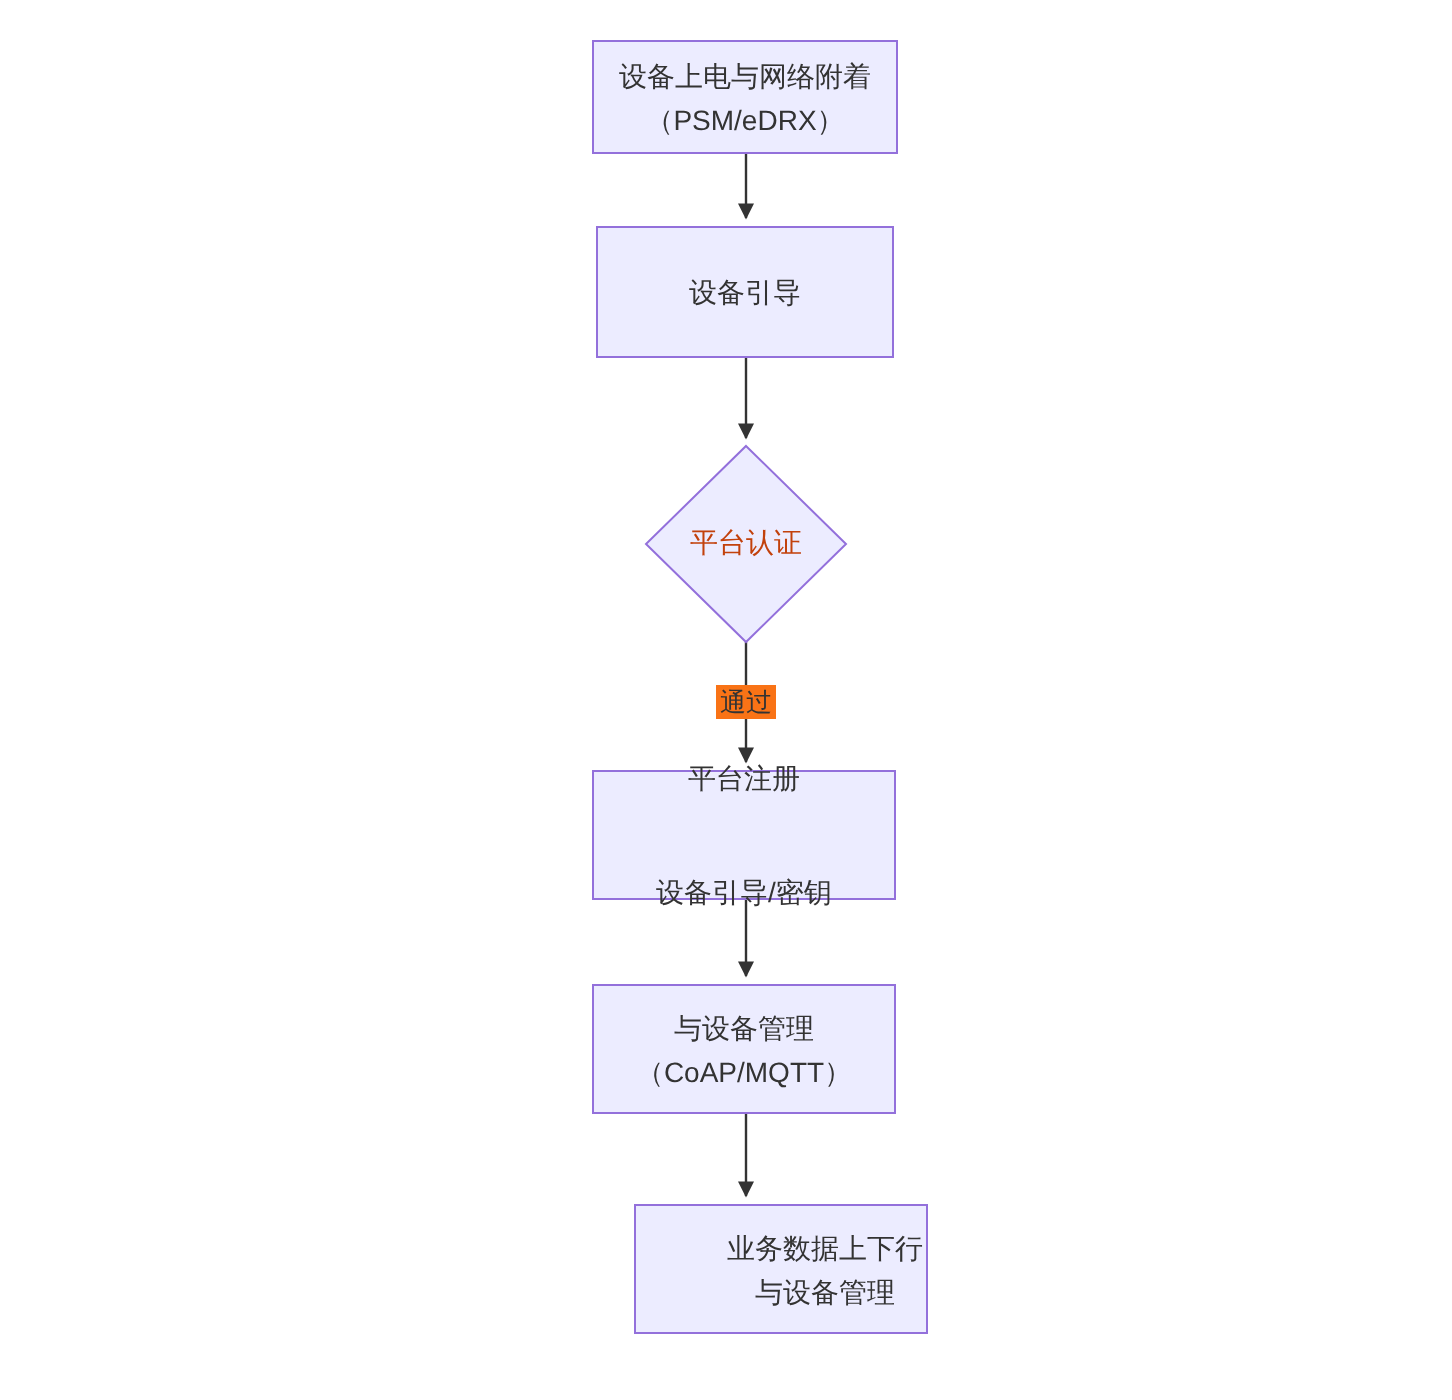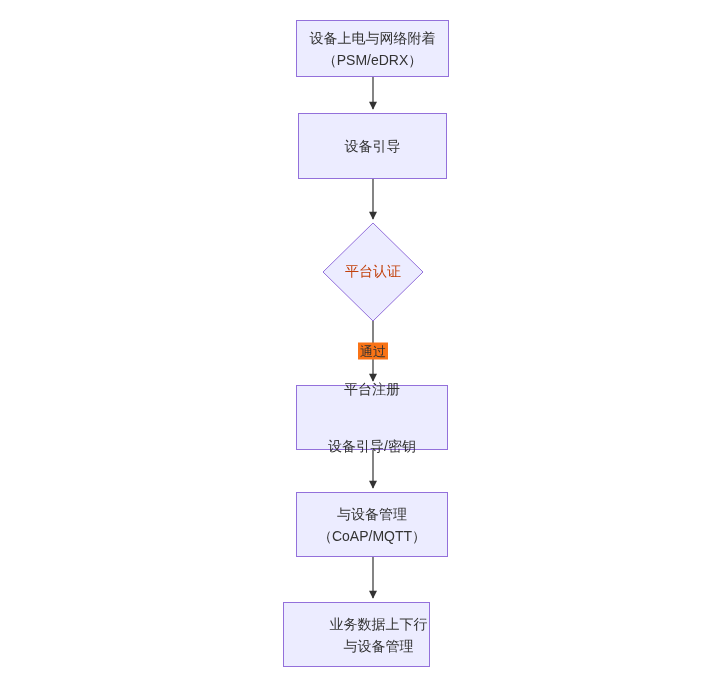--- a/index.html
+++ b/index.html
@@ -38,21 +38,21 @@
     justify-content: center;
     text-align: center;
     color: #333333;
     font-size: 14px;
     line-height: 22px;
   }
   .node-power-attach   { left: 296px; top: 20px;  width: 153px; height: 57px; }
   .node-bootstrap      { left: 298px; top: 113px; width: 149px; height: 66px; }
   .node-register       { left: 296px; top: 385px; width: 152px; height: 65px; gap: 35px; }
   .node-channel        { left: 296px; top: 492px; width: 152px; height: 65px; }
-  .node-business       { left: 283px; top: 602px; width: 147px; height: 65px; padding-left: 44px; }
+  .node-business       { left: 317px; top: 602px; width: 147px; height: 65px; padding-left: 44px; }
   .diamond-text {
     position: absolute;
     left: 323px;
     top: 223px;
     width: 100px;
     height: 98px;
     display: flex;
     align-items: center;
     justify-content: center;
     color: #c2410c;

